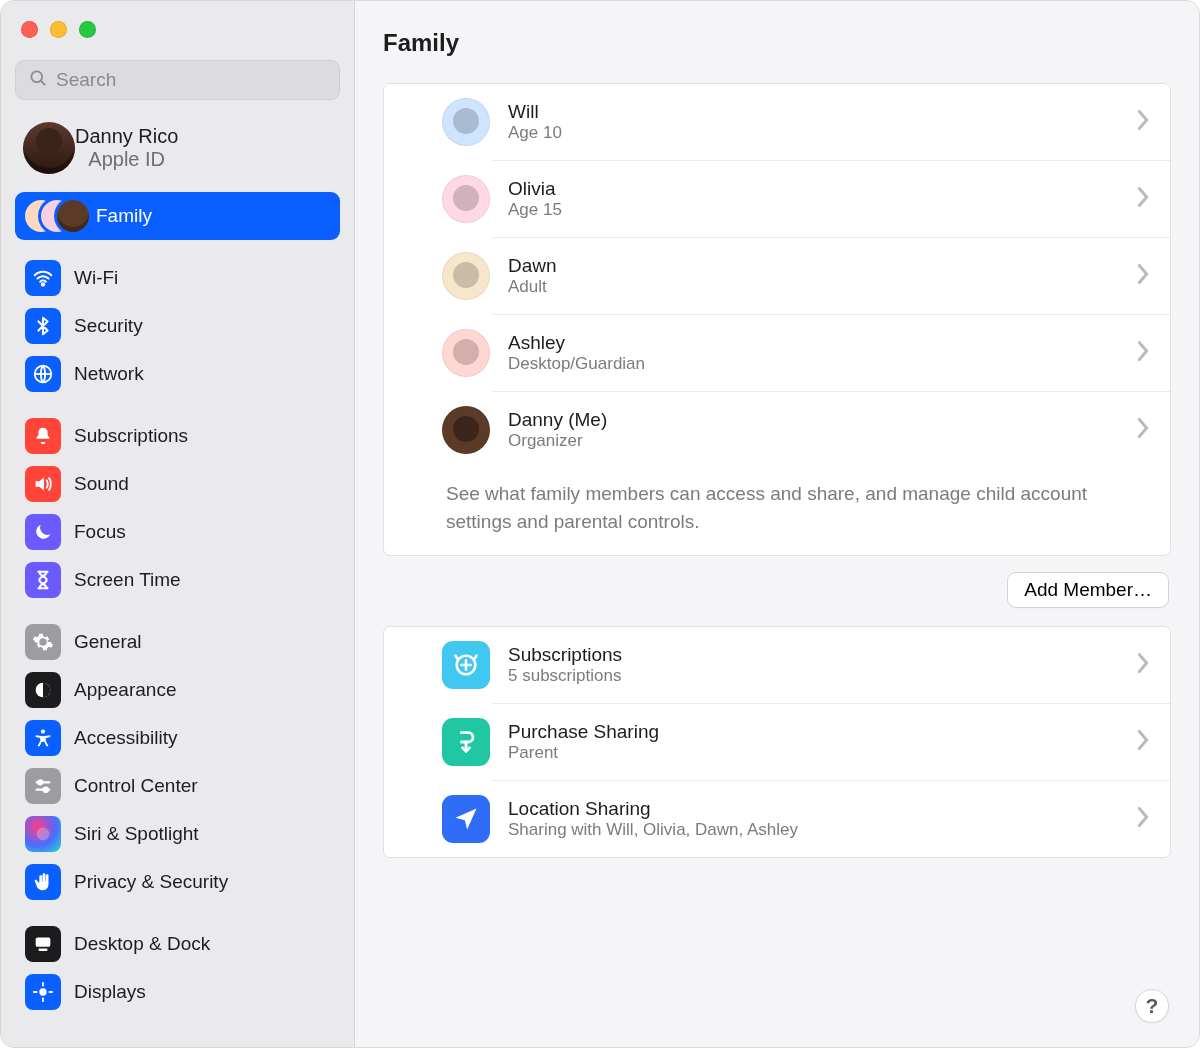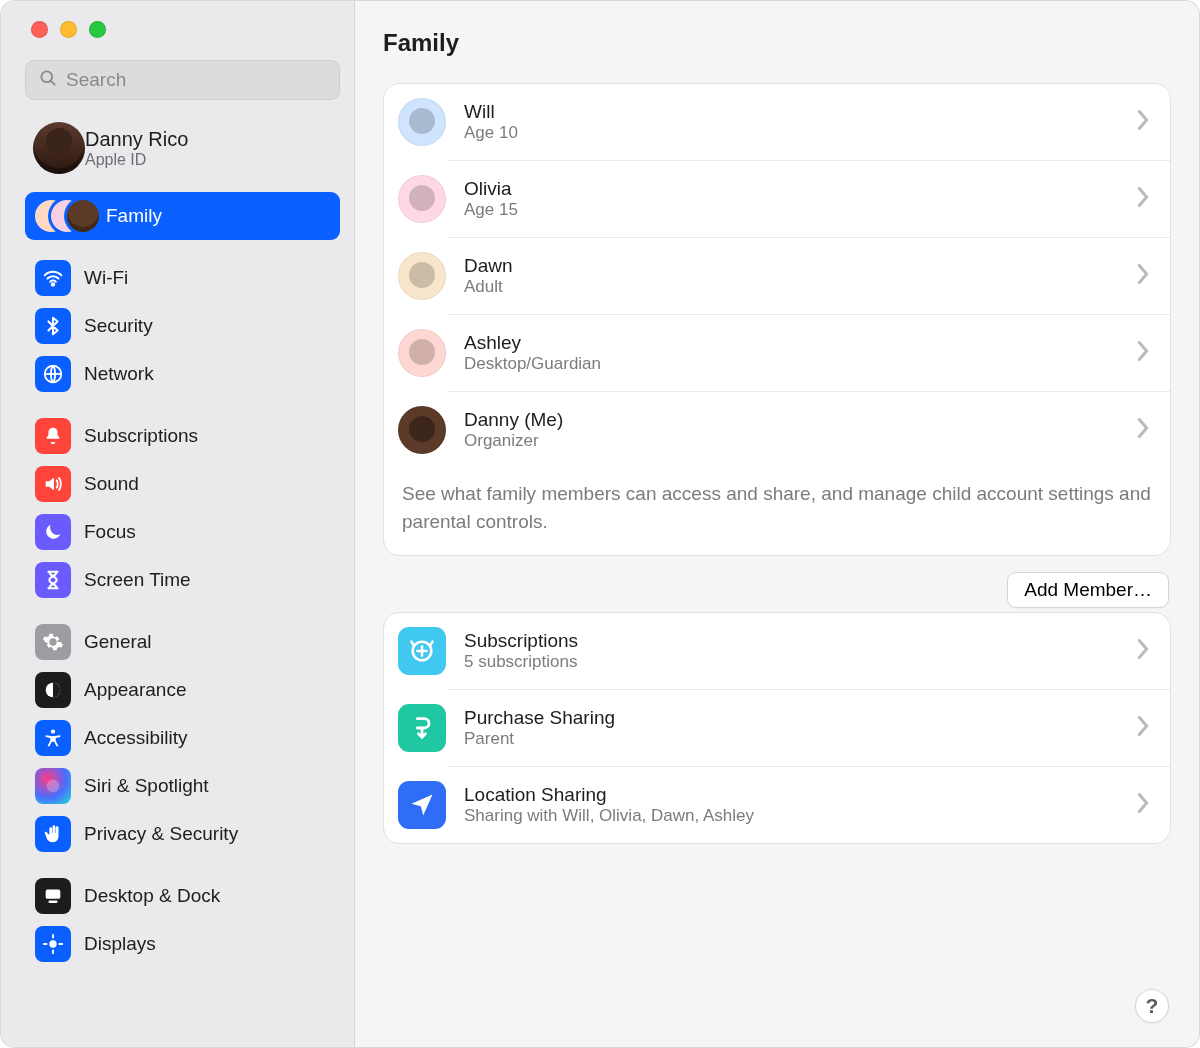--- a/index.html
+++ b/index.html
@@ -21,21 +21,21 @@
     overflow: hidden;
     border: 1px solid #d8d8d8;
   }
 
   
   .sidebar {
     width: 354px;
     flex: 0 0 354px;
     background: #eaeaed;
     border-right: 1px solid #d5d5d7;
-    padding: 18px 14px 0 24px;
+    padding: 18px 14px 0 14px;
     overflow: hidden;
   }
   .traffic-lights { display: flex; gap: 12px; padding: 2px 4px 22px 6px; }
   .traffic-light { width: 17px; height: 17px; border-radius: 50%; box-shadow: inset 0 0 0 1px rgba(0,0,0,0.1); }
   .tl-close { background: #ff5f57; }
   .tl-min   { background: #febc2e; }
   .tl-max   { background: #28c840; }
 
   .search-field {
     display: flex; align-items: center;
@@ -62,21 +62,21 @@
     background: linear-gradient(#5b3a2e,#2a1710);
     box-shadow: inset 0 -6px 0 rgba(0,0,0,0.35);
     position: relative;
   }
   .account-avatar::after{
     content:""; position:absolute; left:50%; top:6px; transform:translateX(-50%);
     width:26px; height:26px; border-radius:50%;
     background:#3a2318;
   }
   .account-texts .name { font-size: 20px; font-weight: 500; }
-  .account-texts .sub  { font-size: 16px; color: #6e6e73; }
+  .account-texts .sub  { font-size: 20px; color: #6e6e73; text-align: center; }
 
   .sidebar-group { margin-top: 6px; }
   .sidebar-group + .sidebar-group { margin-top: 14px; }
 
   .nav-item {
     display: flex; align-items: center; gap: 13px;
     padding: 6px 10px;
     border-radius: 9px;
     font-size: 19px;
     color: #1d1d1f;
@@ -128,21 +128,22 @@
     overflow: hidden;
   }
   .content-header {
     padding: 28px 0 26px 0;
   }
   .content-header h1 { font-size: 24px; font-weight: 700; }
 
   .panel {
     background: #fff;
     border: 1px solid #e1e1e4;
-    border-radius: 16px;
+    border-radius: 7px;
+    padding-left: 44px;
   }
 
   .member-row, .feature-row {
     display: flex; align-items: center; gap: 18px;
     padding: 14px 20px 14px 14px;
   }
   .panel .member-row + .member-row,
   .panel .feature-row + .feature-row {
     border-top: 1px solid #eaeaed;
     margin-left: 64px; 
@@ -177,21 +178,21 @@
   .chev { margin-left:auto; color:#b9b9be; }
   .chev svg{ width:14px; height:22px; }
 
   .panel-footer {
     padding: 12px 18px 20px 18px;
     font-size: 19px;
     color: #7b7b80;
     line-height: 1.45;
   }
 
-  .add-member-wrap { display:flex; justify-content:flex-end; margin: 16px 2px 4px 0; }
+  .add-member-wrap { display:flex; justify-content:flex-end; margin: 16px 2px 18px 0; }
   .add-member-btn {
     background:#fff; border:1px solid #d5d5d8; border-radius:9px;
     font-size:19px; padding:6px 16px;
     box-shadow: 0 1px 1px rgba(0,0,0,0.02);
     cursor: default;
   }
 
   .feat-icon {
     width: 48px; height: 48px; border-radius: 11px;
     display:flex; align-items:center; justify-content:center;
@@ -344,20 +345,31 @@
         <span>Appearance</span>
       </div>
       <div class="nav-item">
         <div class="icon-box ico-accessibility">
           <svg viewBox="0 0 24 24" fill="#fff">
               <circle cx="12" cy="5" r="2.3"></circle>
               <path d="M4 9l8 1 8-1v2l-5 1v3l3 6h-2.2l-2.4-5h-2.8l-2.4 5H6l3-6v-3L4 11z"></path>
             </svg>
         </div>
         <span>Accessibility</span>
+      </div>
+      <div class="nav-item">
+        <div class="icon-box ico-controlcenter">
+          <svg viewBox="0 0 24 24" stroke="#fff" fill="none" stroke-width="2.4" stroke-linecap="round">
+              <line x1="5" y1="8" x2="19" y2="8"></line>
+              <circle cx="9" cy="8" r="2.3" fill="#fff"></circle>
+              <line x1="5" y1="16" x2="19" y2="16"></line>
+              <circle cx="15" cy="16" r="2.3" fill="#fff"></circle>
+            </svg>
+        </div>
+        <span>Control Center</span>
       </div>
       <div class="nav-item">
         <div class="icon-box ico-siri">
           <svg viewBox="0 0 24 24">
               <circle cx="12" cy="12" r="7" fill="rgba(255,255,255,0.25)"></circle>
             </svg>
         </div>
         <span>Siri &amp; Spotlight</span>
       </div>
       <div class="nav-item">

